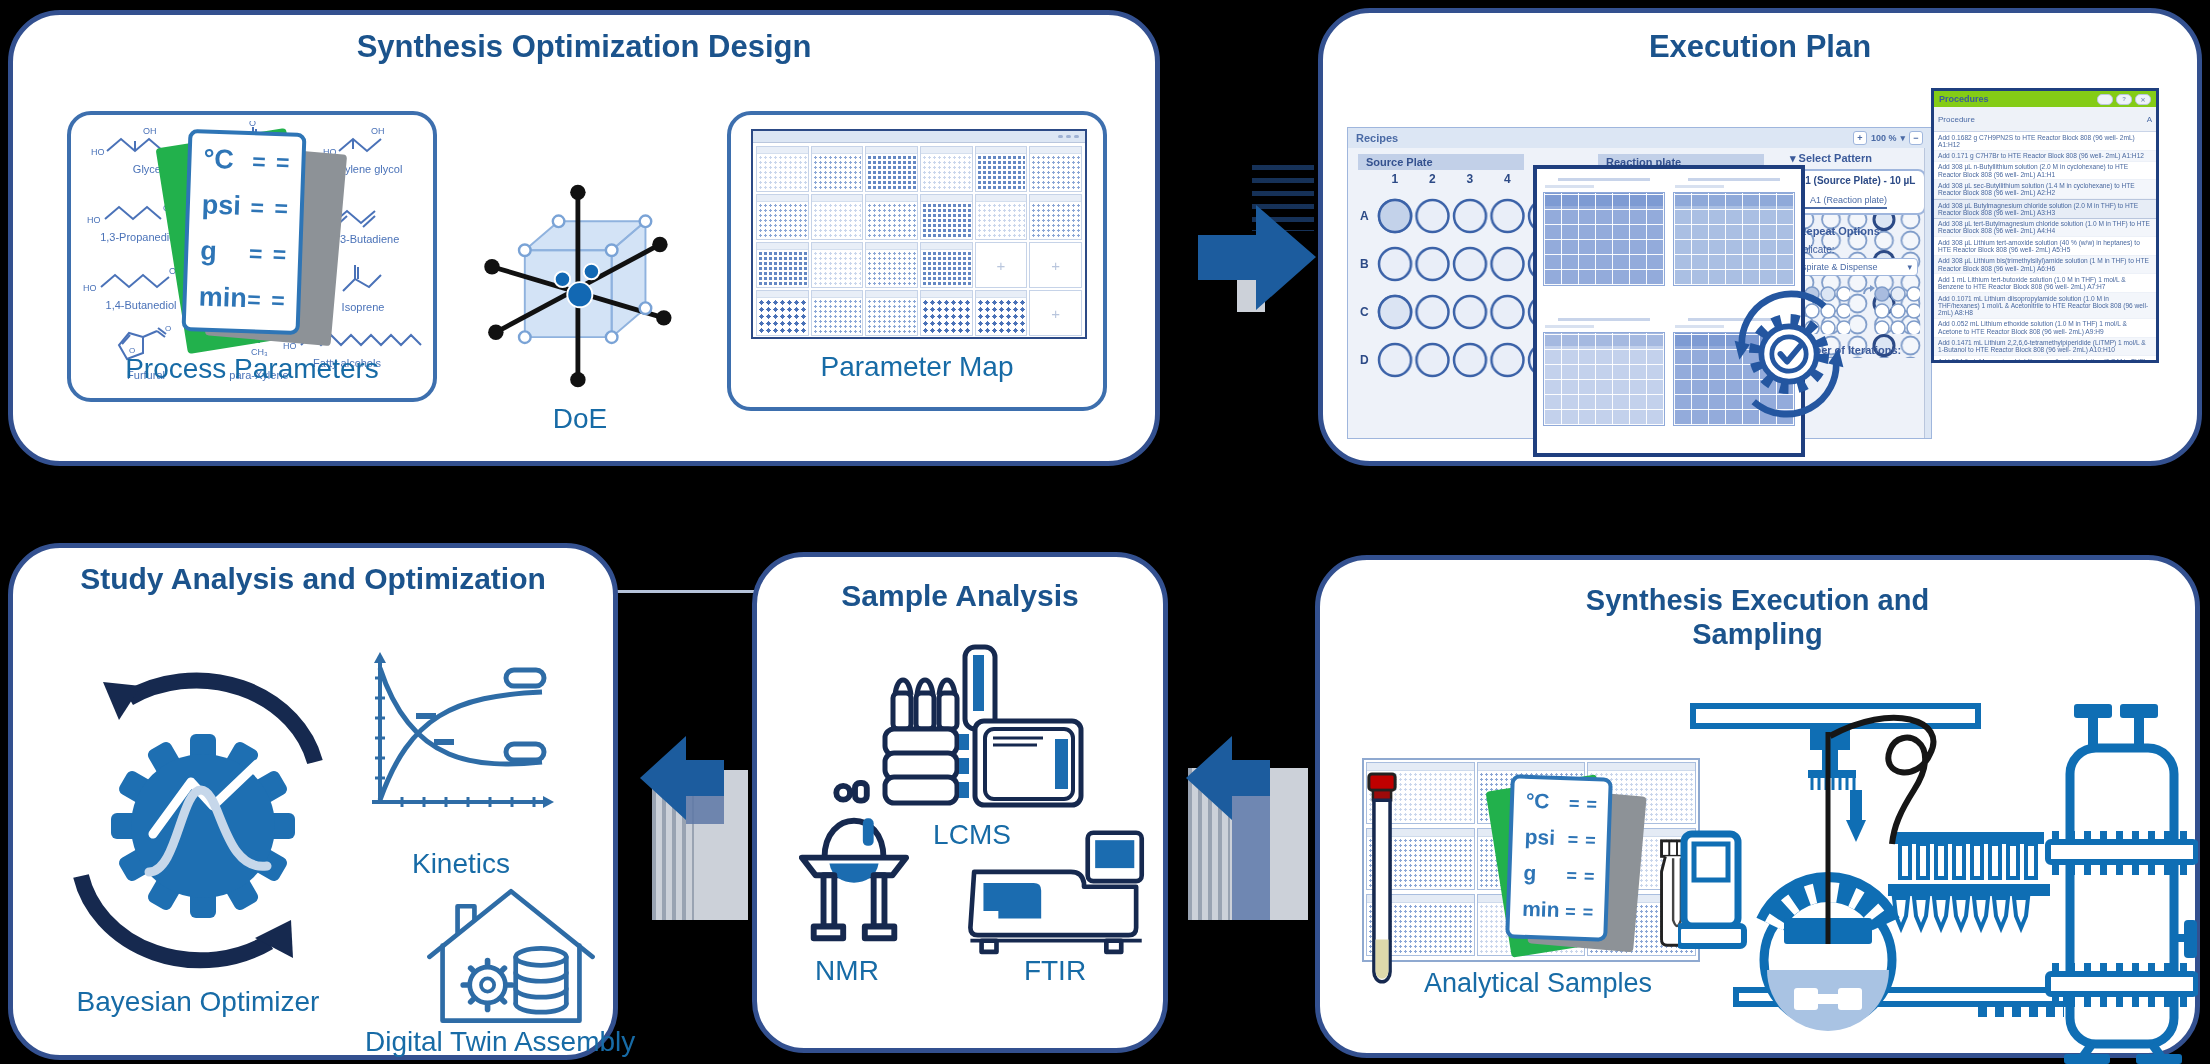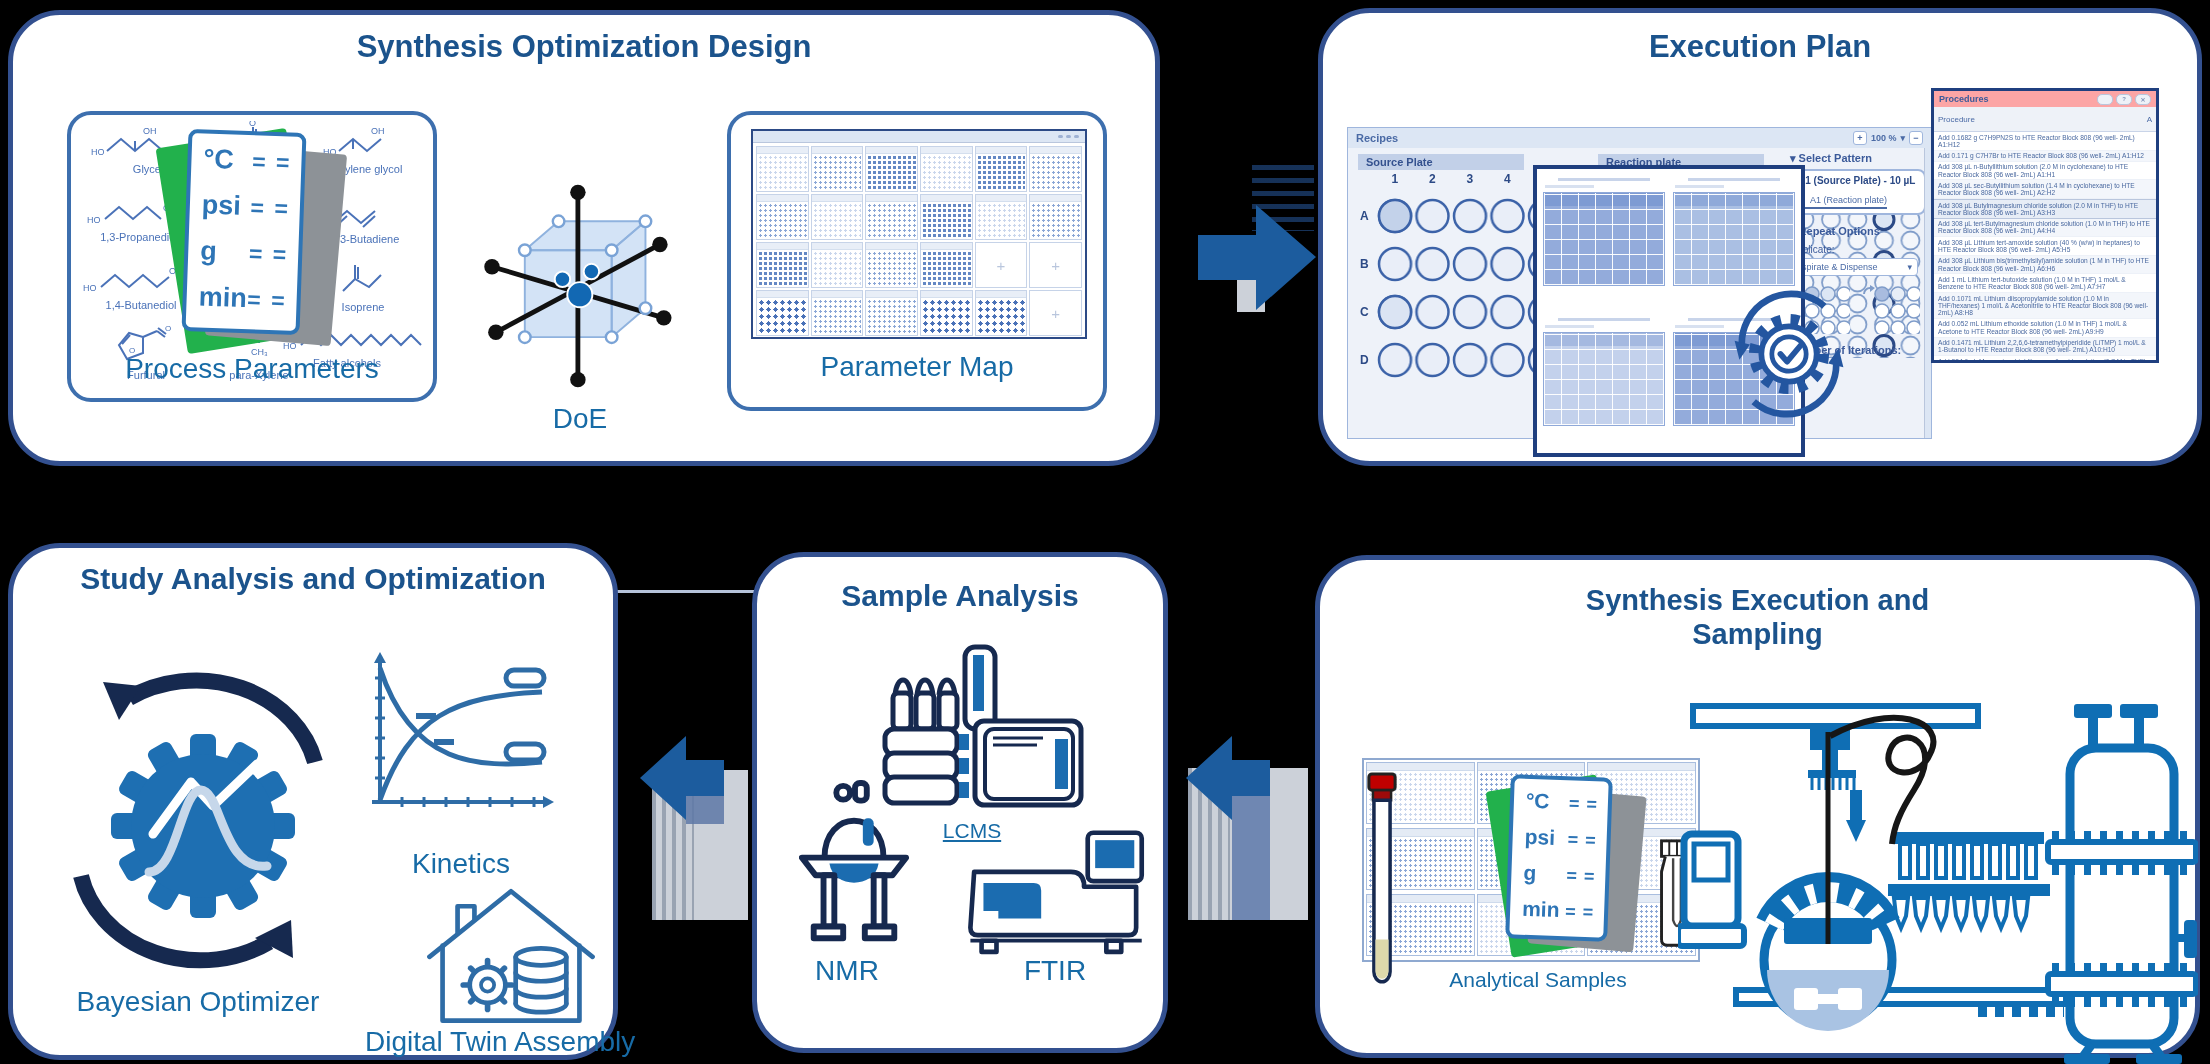--- a/index.html
+++ b/index.html
@@ -63,21 +63,21 @@
   .minitab.dk .mtbody{background-image:
       repeating-linear-gradient(0deg,rgba(255,255,255,.95) 0 1px,transparent 1px 15px),
       repeating-linear-gradient(90deg,rgba(255,255,255,.95) 0 1px,transparent 1px 17px),
       linear-gradient(180deg,#7e9bd3 0 13px,#93abdb 13px 100%);}
   .minitab.lt .mtbody{background-image:
       repeating-linear-gradient(0deg,rgba(255,255,255,.95) 0 1px,transparent 1px 15px),
       repeating-linear-gradient(90deg,rgba(255,255,255,.95) 0 1px,transparent 1px 17px),
       linear-gradient(180deg,#a5b9e0 0 13px,#c3d1ec 13px 100%);}
   
   .procs{position:absolute;background:#fff;border:3px solid #1f3f7f;overflow:hidden;}
-  .proc-title{height:16px;background:#fca5a5;display:flex;align-items:center;padding:0 5px;color:#3b5a9a;font-size:9px;font-weight:bold;}
+  .proc-title{height:16px;background:#84cc16;display:flex;align-items:center;padding:0 5px;color:#3b5a9a;font-size:9px;font-weight:bold;}
   .proc-btns{margin-left:auto;display:flex;gap:3px;}
   .pbtn{min-width:14px;height:9px;border:1px solid #b9c6dd;border-radius:5px;background:#eef2f8;font-size:6px;color:#7f93b8;display:flex;align-items:center;justify-content:center;}
   .proc-colh{height:12px;background:#eef2f8;border-bottom:1px solid #c9d4e8;color:#4a6aa5;font-size:8px;display:flex;align-items:center;justify-content:space-between;padding:6px 4px;}
   .proc-rows>div{font-size:6.6px;line-height:7.3px;color:#49689f;padding:1.5px 4px;border-bottom:1px solid #edf1f8;}
   .proc-rows>div:nth-child(even){background:#f3f6fb;}
   .proc-rows>div:nth-child(5){background:#e7edf6;border-top:1px solid #b9c6dd;border-bottom:1px solid #b9c6dd;}
   
   .stripesR{position:absolute;background:repeating-linear-gradient(180deg,rgba(40,90,160,.55) 0 5px,rgba(40,90,160,0) 5px 13px);}
   .shadowblk{position:absolute;background:#ccd1d9;}
   .shadowblk .stripeL{position:absolute;left:0;top:0;bottom:0;width:42px;
@@ -732,21 +732,21 @@
         <line x1="116" y1="99" x2="166" y2="99" stroke-width="3"></line>
         <line x1="116" y1="106" x2="160" y2="106" stroke-width="3"></line>
         <rect x="178" y="100" width="13" height="50" fill="#1b6cb0" stroke="none"></rect>
         <g fill="#1b6cb0" stroke="none">
           <rect x="82" y="95" width="10" height="16"></rect>
             <rect x="82" y="119" width="10" height="16"></rect>
             <rect x="82" y="143" width="10" height="16"></rect>
         </g>
       </g>
     </svg>
-    <div class="lbl" style="left:150px;top:262px;width:130px;font-size:21px;text-decoration:underline;">LCMS</div>
+    <div class="lbl" style="left:150px;top:262px;width:130px;font-size:28px;">LCMS</div>
 
     <svg class="abs" style="left:42px;top:222px;" width="110" height="172" viewBox="0 0 110 175">
       <g stroke="#16294f" fill="#fff" stroke-width="6" stroke-linejoin="round">
         <circle cx="44" cy="14" r="7"></circle>
         <rect x="56" y="4" width="12" height="18" rx="5"></rect>
         <path d="M25,80 C25,30 85,30 85,80" fill="#fff"></path>
         <rect x="64" y="40" width="11" height="28" rx="5" fill="#1b6cb0" stroke="none"></rect>
         <polygon points="2,80 108,80 94,98 16,98"></polygon>
         <path d="M30,86 C34,112 76,112 80,86 Z" fill="#1b6cb0" stroke="none"></path>
         <rect x="24" y="98" width="11" height="52"></rect>
@@ -848,21 +848,21 @@
       <g stroke="#222" fill="#fff">
         <rect x="14" y="4" width="32" height="16" stroke-width="3"></rect>
         <line x1="22" y1="4" x2="22" y2="20" stroke-width="2"></line>
           <line x1="30" y1="4" x2="30" y2="20" stroke-width="2"></line>
           <line x1="38" y1="4" x2="38" y2="20" stroke-width="2"></line>
         <path d="M18,20 L14,36 L14,106 Q14,112 20,112 L40,112 Q46,112 46,106 L46,36 L42,20" stroke-width="3"></path>
         <path d="M26,22 L26,86 Q30,98 34,86 L34,22" stroke-width="2.5" fill="none" stroke="#444"></path>
       </g>
     </svg>
 
-    <div class="lbl" style="left:88px;top:408px;width:260px;font-size:21px;">Analytical Samples</div>
+    <div class="lbl" style="left:88px;top:408px;width:260px;font-size:27px;">Analytical Samples</div>
 
     <svg class="abs" style="left:358px;top:132px;" width="520" height="372" viewBox="0 0 520 372">
       <g stroke="#0f6eb4" fill="#fff">
         <rect x="15" y="14" width="285" height="20" stroke-width="6"></rect>
         <rect x="6" y="142" width="54" height="92" rx="8" stroke-width="7"></rect>
         <rect x="16" y="152" width="34" height="36" stroke-width="5"></rect>
         <rect x="0" y="234" width="66" height="20" rx="4" stroke-width="6"></rect>
         <rect x="58" y="298" width="330" height="14" stroke-width="6"></rect>
         <rect x="216" y="140" width="150" height="12" fill="#0f6eb4" stroke="none"></rect>
         <g stroke-width="4">

